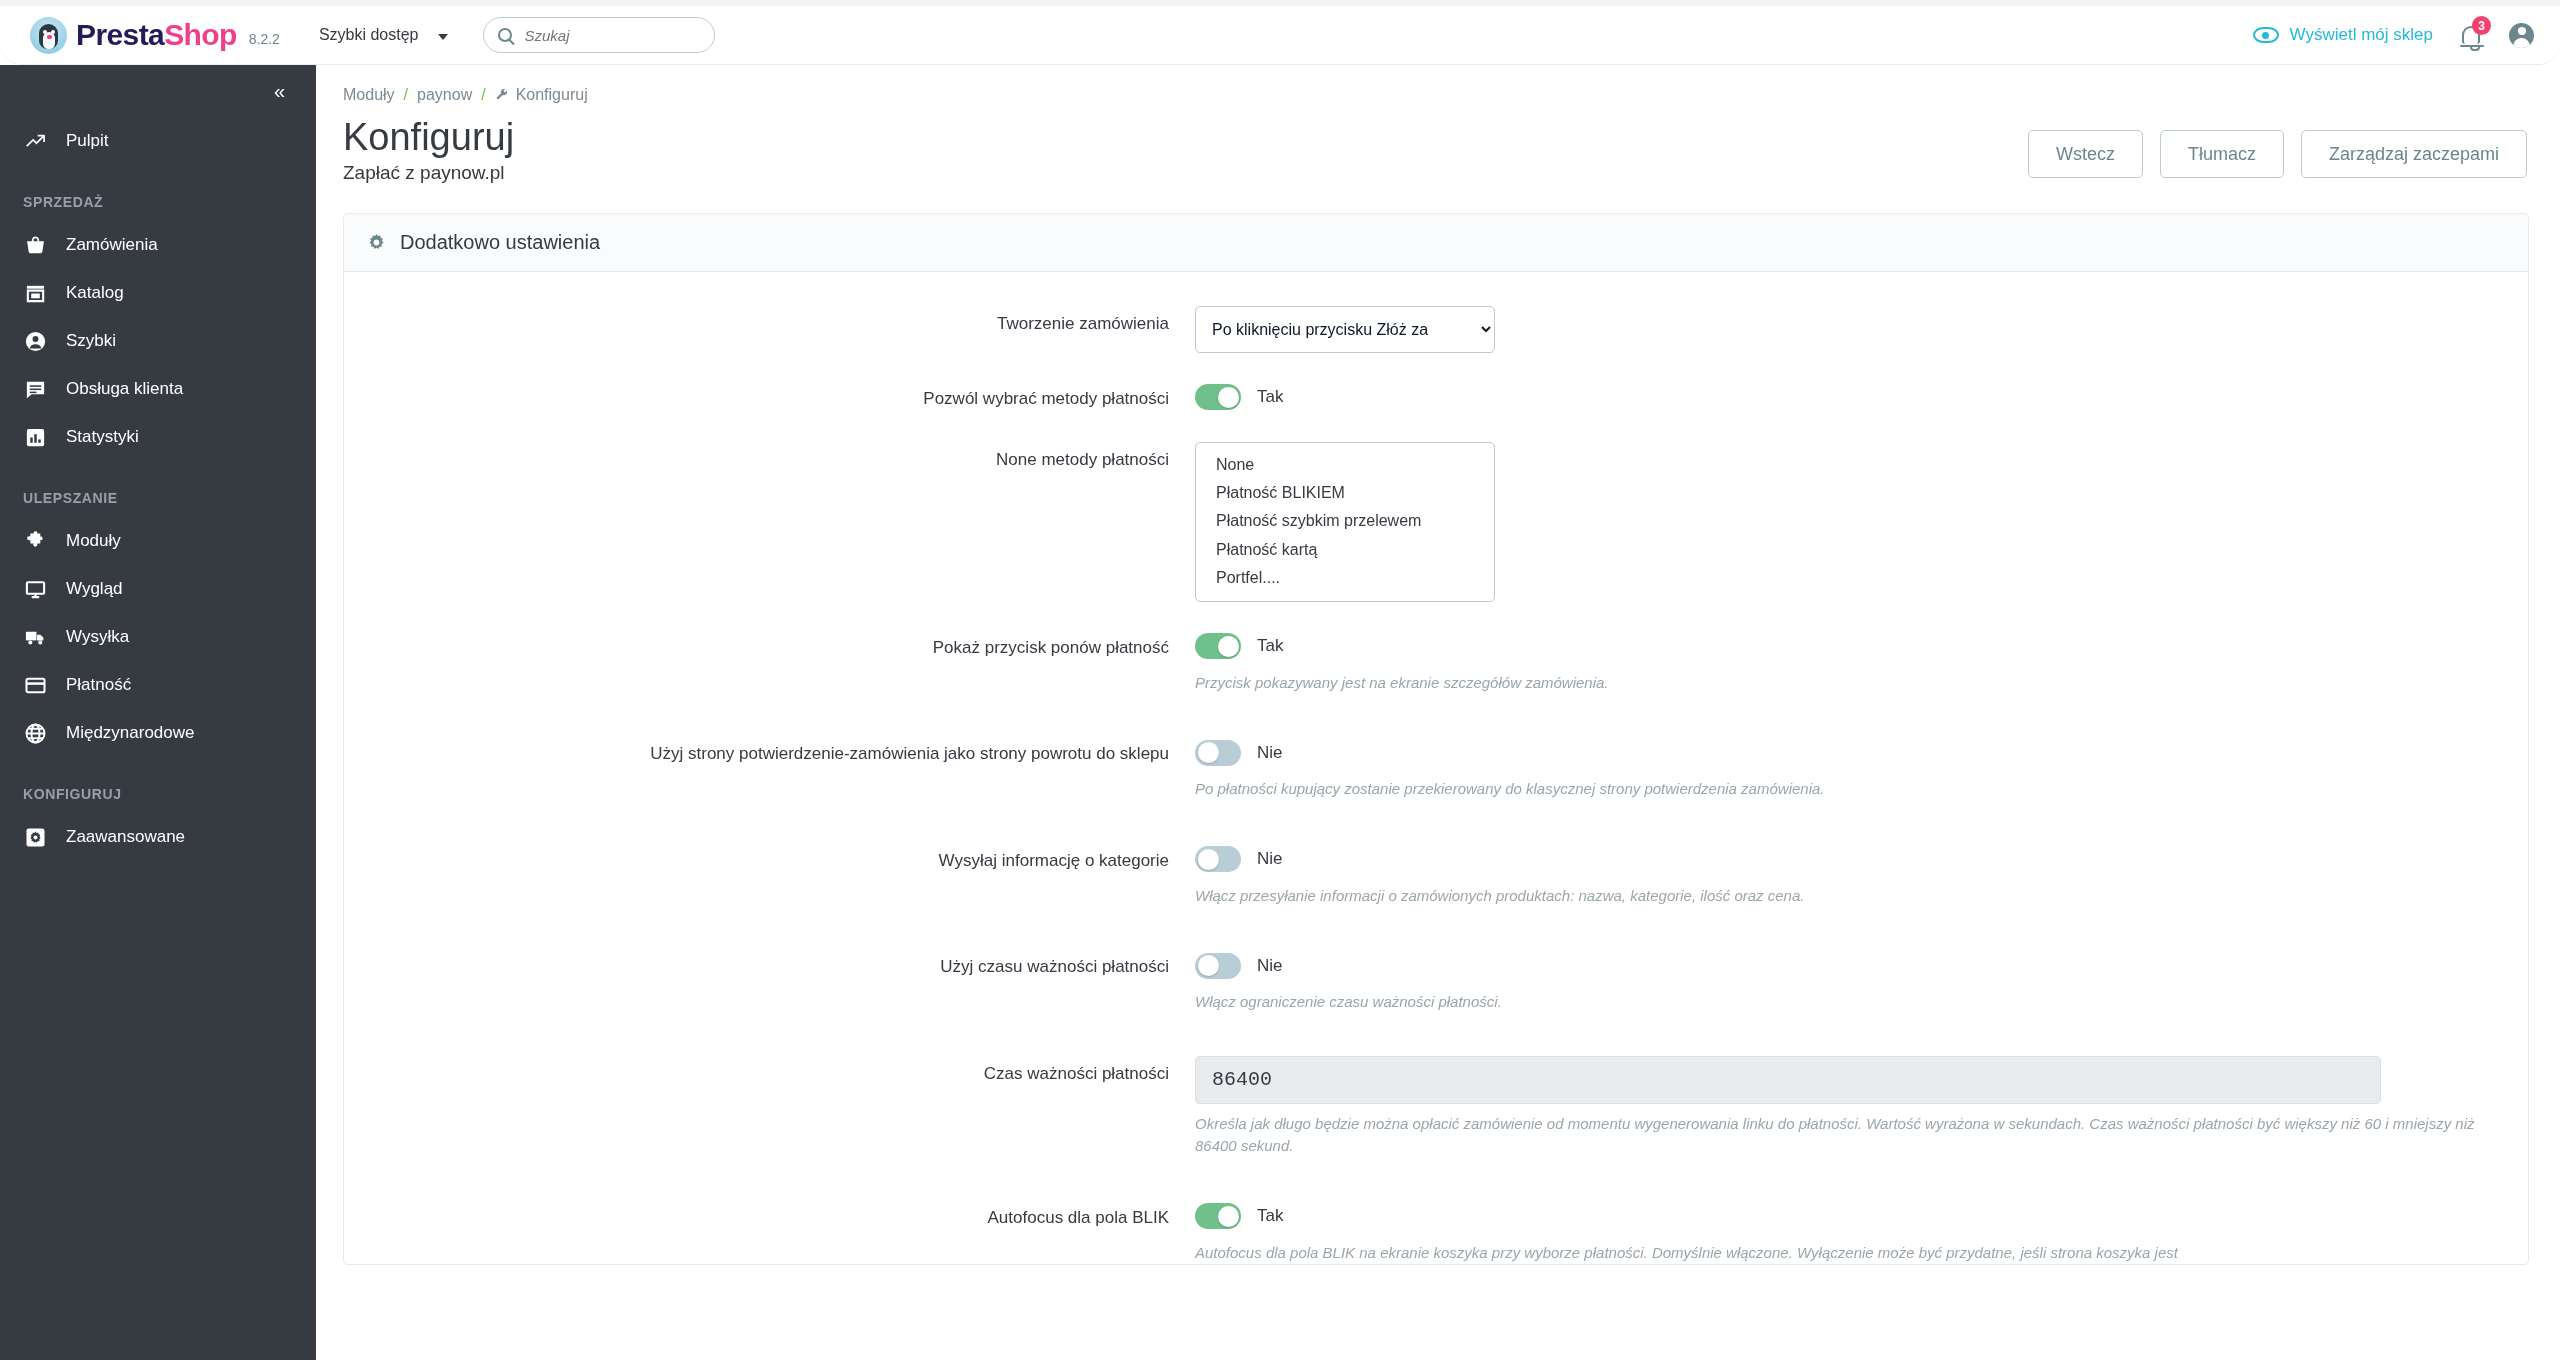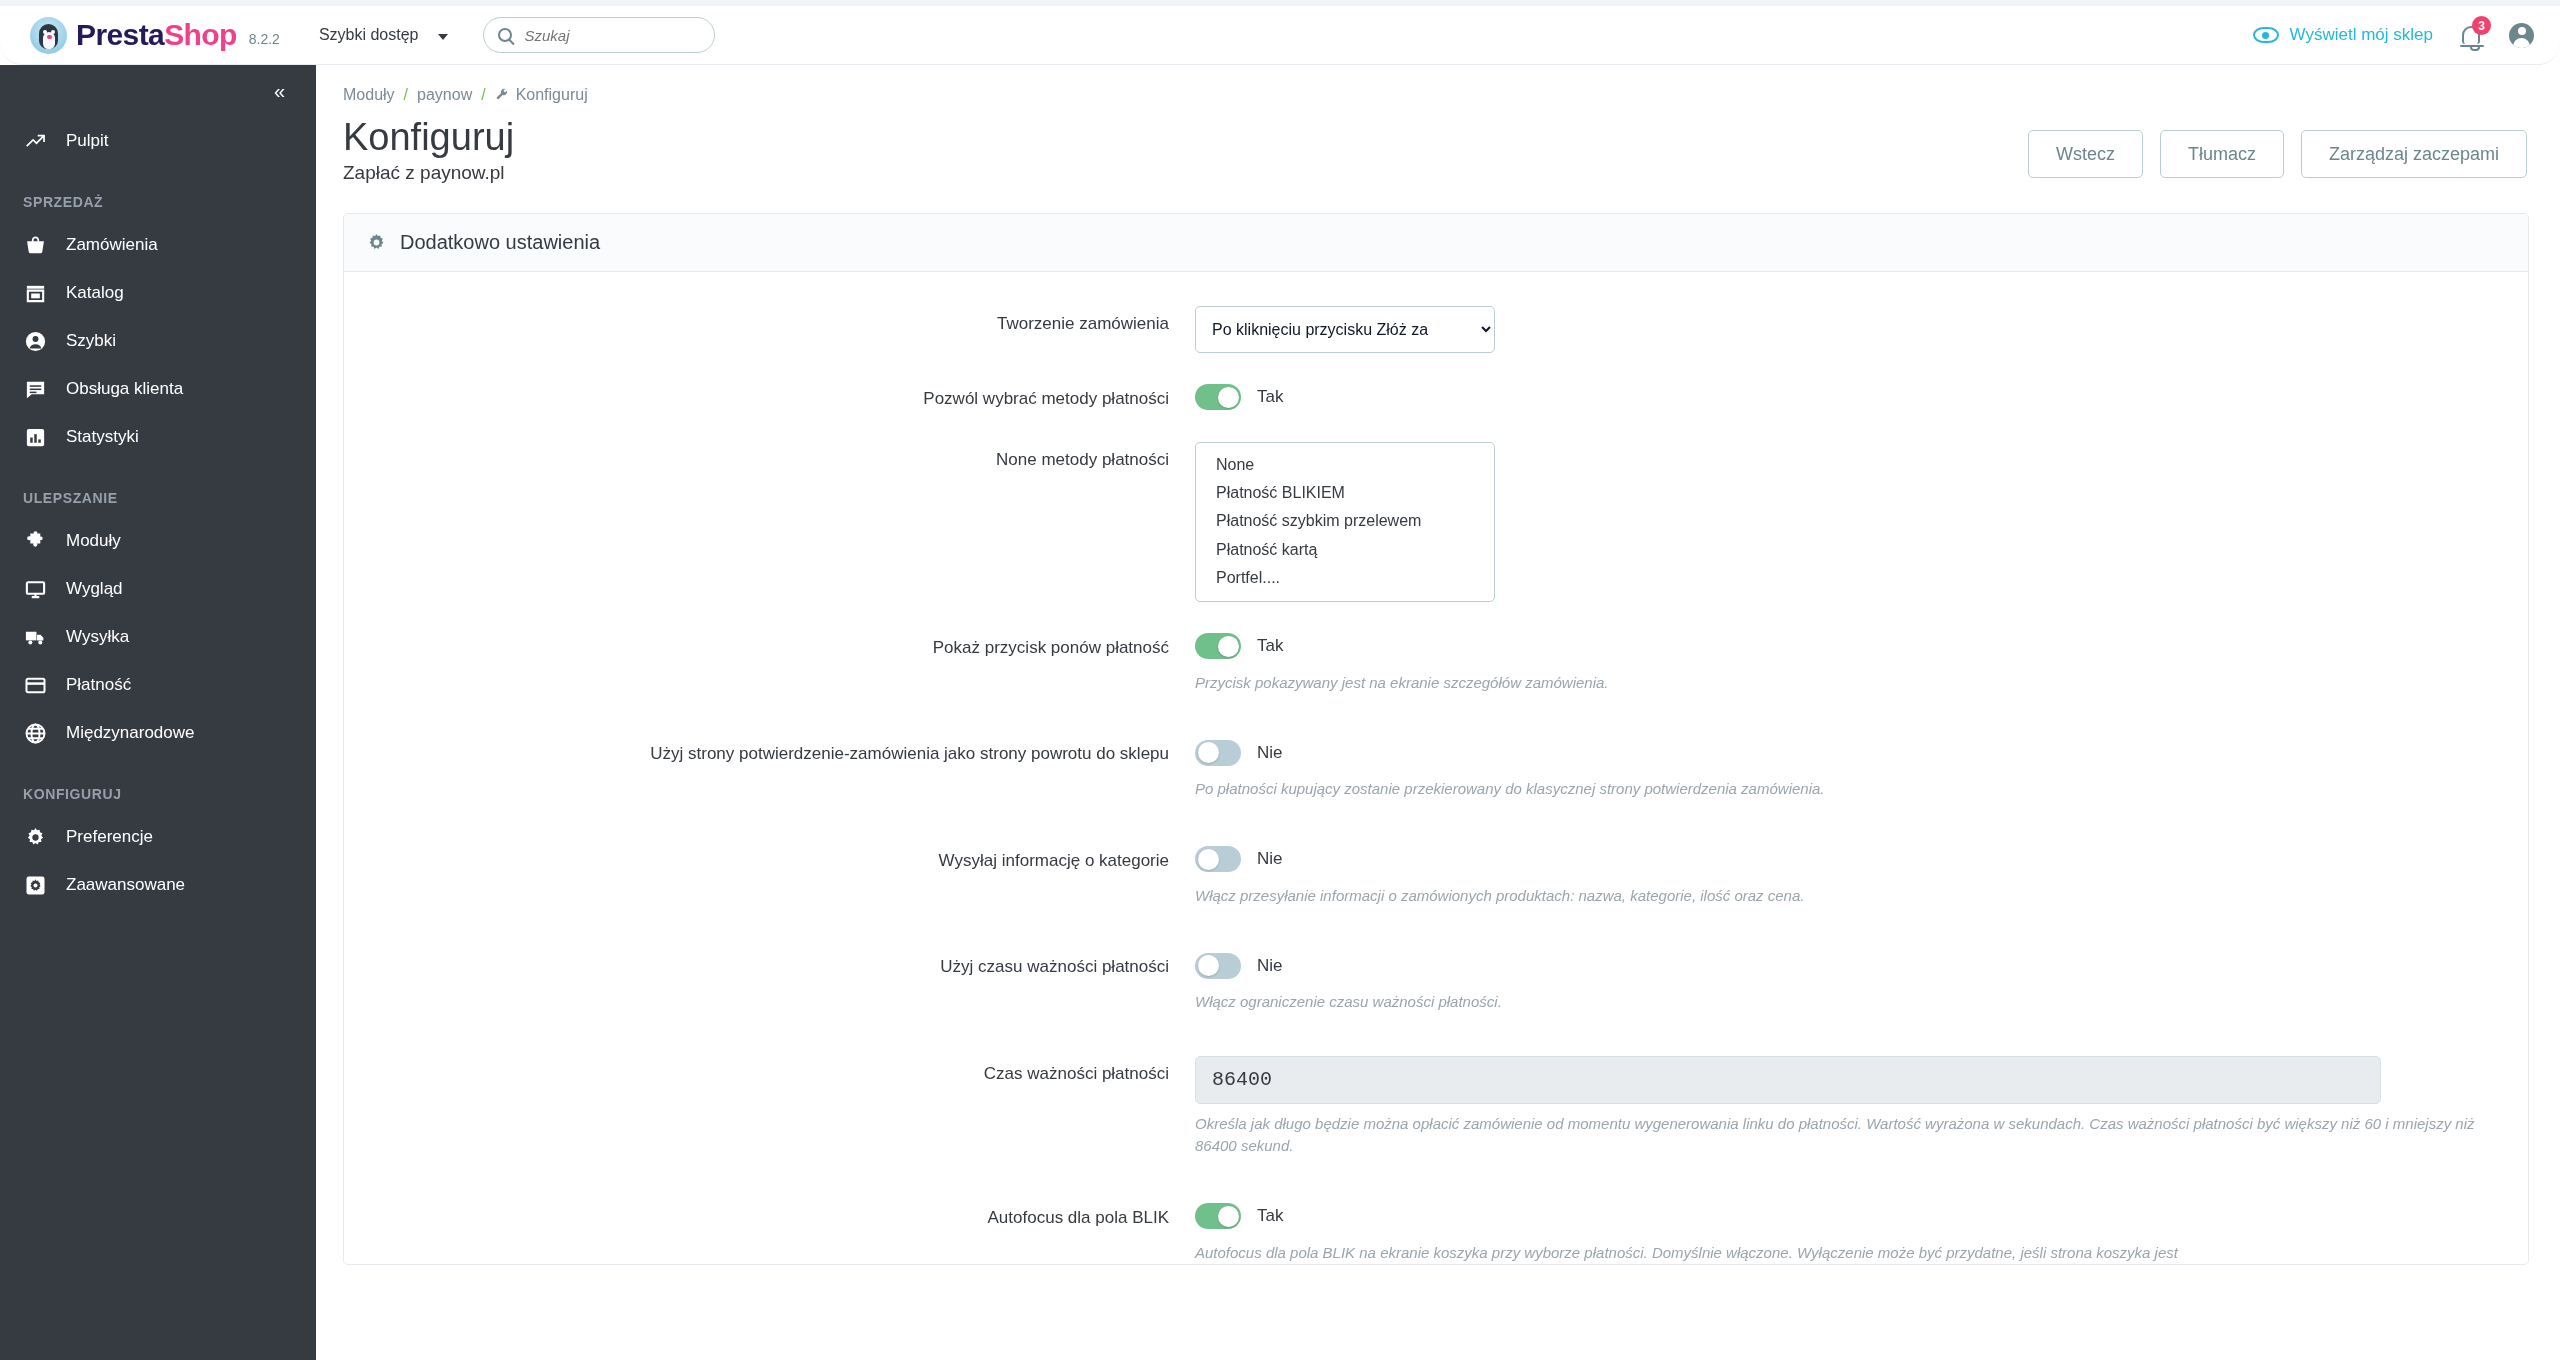--- a/index.html
+++ b/index.html
@@ -423,29 +423,20 @@
           <circle cx="12" cy="12" r="9.4"></circle>
           <ellipse cx="12" cy="12" rx="4.2" ry="9.4"></ellipse>
           <path d="M2.8 12h18.4M4.2 7h15.6M4.2 17h15.6"></path>
         </svg>
     </span>
     <span>Międzynarodowe</span>
   </div>
 
   <div class="nav-section">KONFIGURUJ</div>
 
-  <div class="nav-item">
-    <span class="nav-icon">
-      <svg width="23" height="23" viewBox="0 0 24 24" fill="#fff">
-          <path d="M12 2.2l1.5 2.3 2.7-.6.5 2.7 2.6 1-1.2 2.5 1.8 2.1-2.2 1.7.5 2.7-2.8.2-1.1 2.5-2.3-1.5-2.3 1.5-1.1-2.5-2.8-.2.5-2.7-2.2-1.7L5.9 10 4.7 7.6l2.6-1 .5-2.7 2.7.6z"></path>
-          <circle cx="12" cy="12" r="3.3" fill="#363a41"></circle>
-        </svg>
-    </span>
-    <span>Preferencje</span>
-  </div>
 
   <div class="nav-item">
     <span class="nav-icon">
       <svg width="23" height="23" viewBox="0 0 24 24" fill="#fff">
           <rect x="2.6" y="2.6" width="18.8" height="18.8" rx="2.4"></rect>
           <path d="M12 5.6l1 1.6 1.9-.4.3 1.9 1.8.7-.8 1.7 1.2 1.5-1.5 1.2.3 1.9-1.9.1-.8 1.7-1.5-1-1.6 1-.7-1.7-1.9-.1.3-1.9-1.5-1.2 1.2-1.5-.8-1.7 1.8-.7.3-1.9 1.9.4z" fill="#363a41"></path>
           <circle cx="12" cy="12" r="2.1" fill="#fff"></circle>
         </svg>
     </span>
     <span>Zaawansowane</span>

